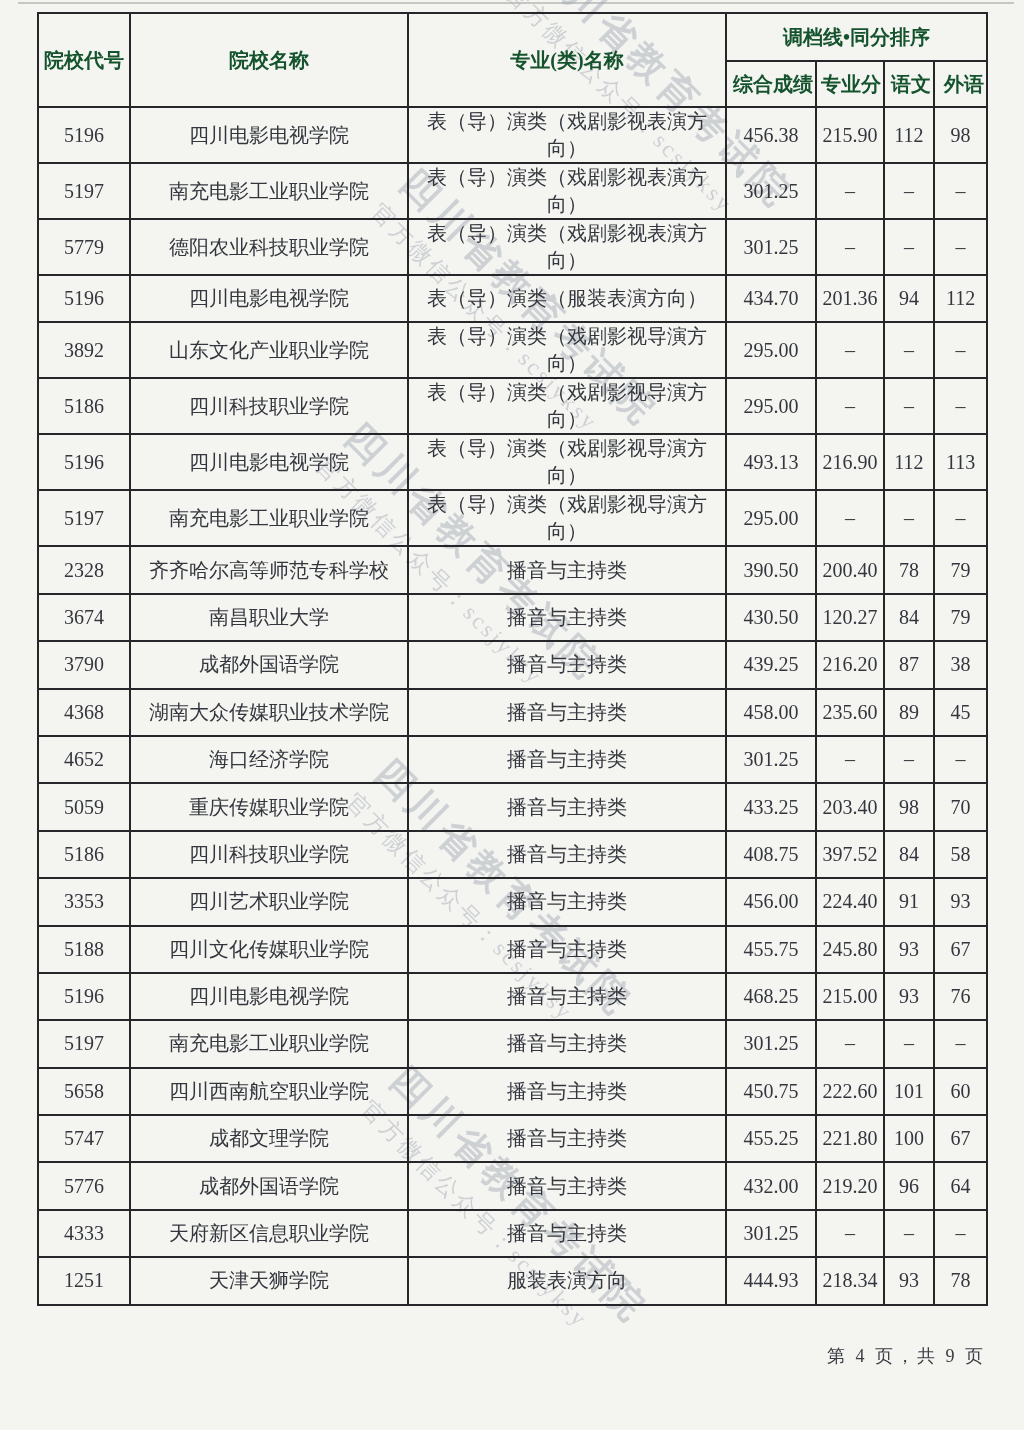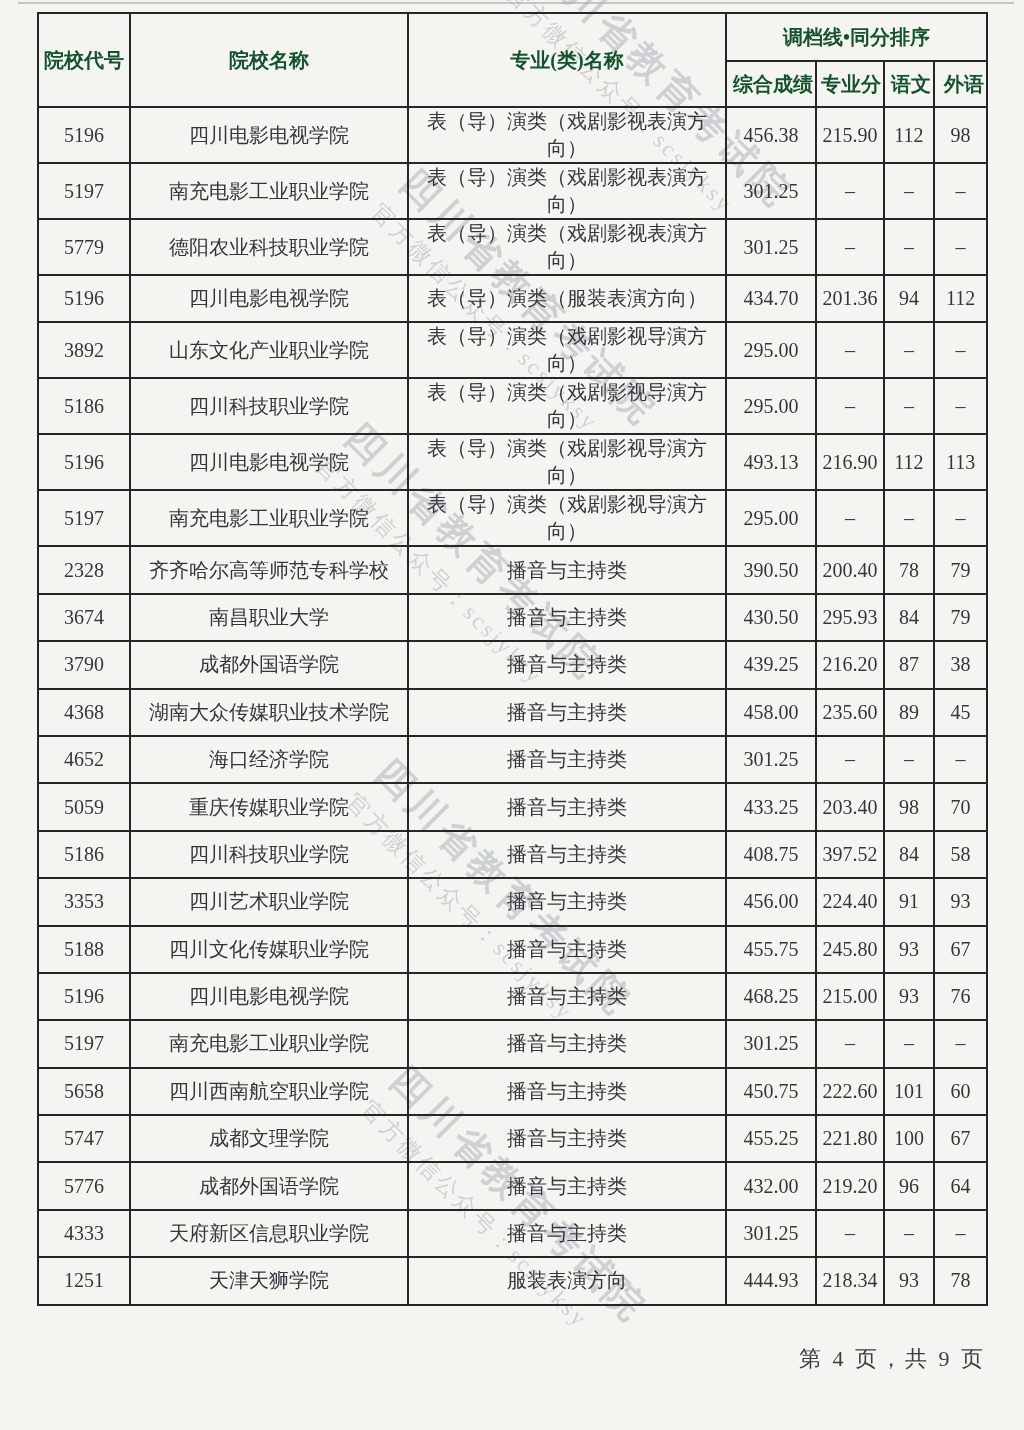--- a/index.html
+++ b/index.html
@@ -37,21 +37,21 @@
     text-align:center;vertical-align:middle;
     padding:0 2px;overflow:hidden;
   }
   .tbl th{font-size:20px;font-weight:bold;color:#14532d;}
   .tbl td{font-size:20px;color:#33363d;height:45.4px;}
   .tbl thead tr.h1 th{height:46px;}
   .tbl thead tr.h2 th{height:44px;text-align:right;}
   
   .footer{
     position:absolute;top:1344px;right:38px;z-index:2;
-    font-size:22px;letter-spacing:3px;color:#3a3d42;
+    font-size:18px;letter-spacing:3px;color:#3a3d42;
   }
 </style>
 </head>
 <body>
 
 <div class="page">
 
   <div class="scan-line"></div>
 
   <div class="wm-layer">
@@ -181,21 +181,21 @@
           <td>390.50</td>
           <td>200.40</td>
           <td>78</td>
           <td>79</td>
         </tr>
         <tr>
           <td>3674</td>
           <td>南昌职业大学</td>
           <td>播音与主持类</td>
           <td>430.50</td>
-          <td>295.93</td>
+          <td>120.27</td>
           <td>84</td>
           <td>79</td>
         </tr>
         <tr>
           <td>3790</td>
           <td>成都外国语学院</td>
           <td>播音与主持类</td>
           <td>439.25</td>
           <td>216.20</td>
           <td>87</td>

